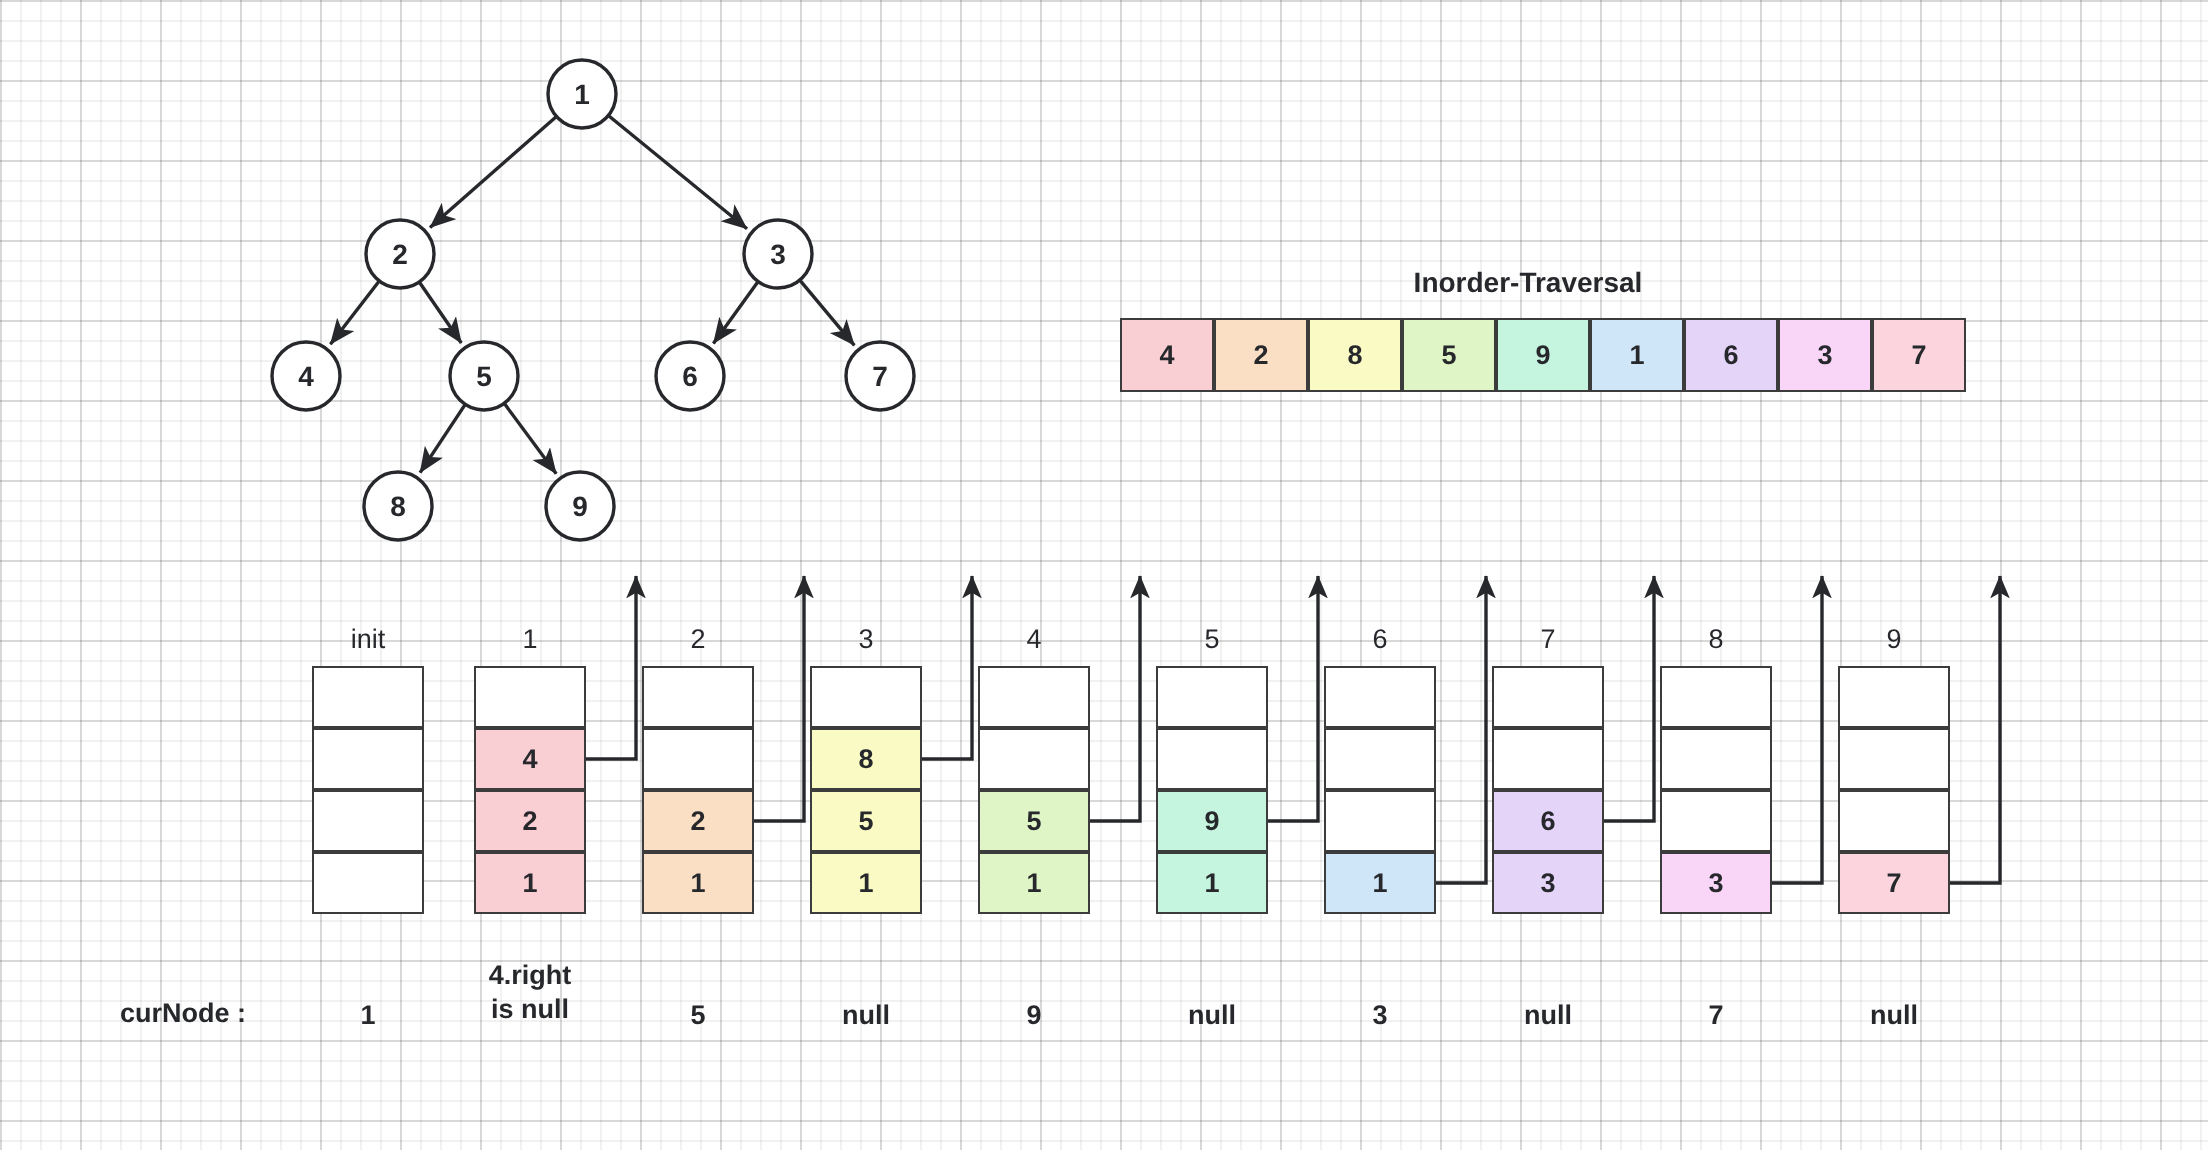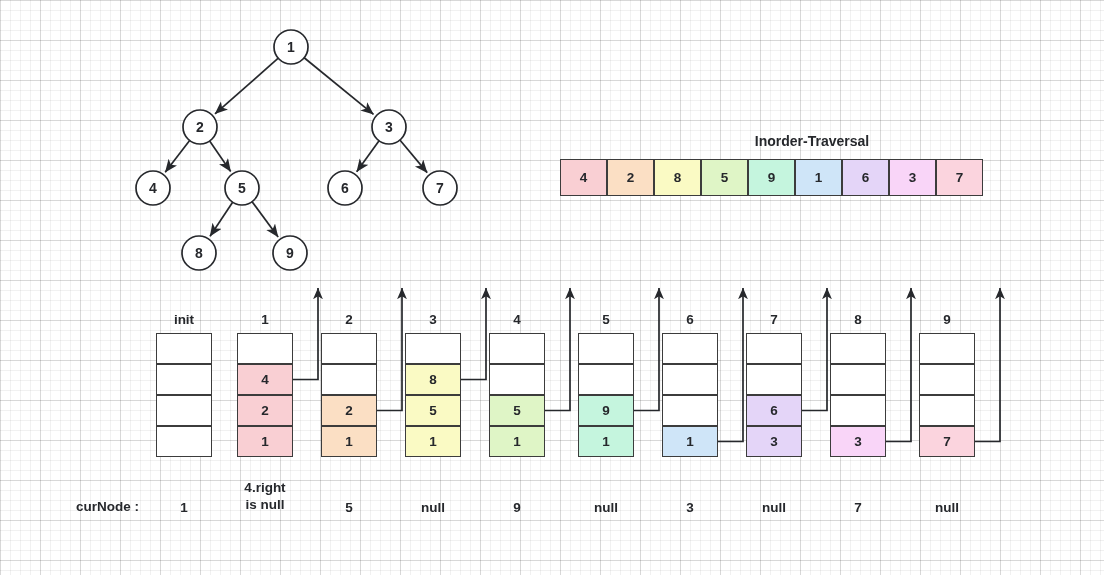--- a/index.html
+++ b/index.html
@@ -28,21 +28,21 @@
     position:absolute;box-sizing:border-box;border:1.6px solid #3c3c3c;
     display:flex;align-items:center;justify-content:center;
     font-size:13.5px;font-weight:bold;color:#26282c;
   }
   .stack-cell{
     position:absolute;box-sizing:border-box;border:1.5px solid #3c3c3c;
     display:flex;align-items:center;justify-content:center;
     font-size:13.5px;font-weight:bold;color:#26282c;
   }
   .col-head{
-    position:absolute;font-size:13.5px;font-weight:bold;
+    position:absolute;font-size:13.5px;font-weight:normal;
     transform:translateX(-50%);white-space:nowrap;text-align:right;
   }
   .col-foot{
     position:absolute;font-size:13.5px;font-weight:bold;
     transform:translateX(-50%);white-space:nowrap;text-align:center;
     line-height:17px;
   }
   .curnode-label{
     position:absolute;font-size:13.5px;font-weight:bold;white-space:nowrap;
   }
@@ -87,21 +87,21 @@
     <div class="node-label" style="left: 200px; top: 127px;">2</div>
     <div class="node-label" style="left: 389px; top: 127px;">3</div>
     <div class="node-label" style="left: 153px; top: 188px;">4</div>
     <div class="node-label" style="left: 242px; top: 188px;">5</div>
     <div class="node-label" style="left: 345px; top: 188px;">6</div>
     <div class="node-label" style="left: 440px; top: 188px;">7</div>
     <div class="node-label" style="left: 199px; top: 253px;">8</div>
     <div class="node-label" style="left: 290px; top: 253px;">9</div>
   </div>
 
-<div class="section-title" id="traversal-title" style="left: 764px; top: 133px; margin-left: 48px;">Inorder-Traversal</div>
+<div class="section-title" id="traversal-title" style="left: 764px; top: 133px;">Inorder-Traversal</div>
 
 <div id="traversal-array">
     <div class="arr-cell" style="left: 560px; top: 159px; width: 47px; height: 37px; background: rgb(249, 207, 211);">4</div>
     <div class="arr-cell" style="left: 607px; top: 159px; width: 47px; height: 37px; background: rgb(251, 223, 196);">2</div>
     <div class="arr-cell" style="left: 654px; top: 159px; width: 47px; height: 37px; background: rgb(250, 250, 196);">8</div>
     <div class="arr-cell" style="left: 701px; top: 159px; width: 47px; height: 37px; background: rgb(223, 245, 198);">5</div>
     <div class="arr-cell" style="left: 748px; top: 159px; width: 47px; height: 37px; background: rgb(197, 245, 222);">9</div>
     <div class="arr-cell" style="left: 795px; top: 159px; width: 47px; height: 37px; background: rgb(207, 229, 248);">1</div>
     <div class="arr-cell" style="left: 842px; top: 159px; width: 47px; height: 37px; background: rgb(228, 213, 248);">6</div>
     <div class="arr-cell" style="left: 889px; top: 159px; width: 47px; height: 37px; background: rgb(249, 213, 248);">3</div>
@@ -164,21 +164,21 @@
     <div class="stack-cell" style="left: 830px; top: 426px; width: 56px; height: 31px; background: rgb(249, 213, 248);">3</div>
     <div class="col-foot" style="left: 858px; top: 499px;">7</div>
     <div class="col-head" style="left: 947px; top: 312px;">9</div>
     <div class="stack-cell" style="left: 919px; top: 333px; width: 56px; height: 31px; background: rgb(255, 255, 255);"></div>
     <div class="stack-cell" style="left: 919px; top: 364px; width: 56px; height: 31px; background: rgb(255, 255, 255);"></div>
     <div class="stack-cell" style="left: 919px; top: 395px; width: 56px; height: 31px; background: rgb(255, 255, 255);"></div>
     <div class="stack-cell" style="left: 919px; top: 426px; width: 56px; height: 31px; background: rgb(251, 212, 222);">7</div>
     <div class="col-foot" style="left: 947px; top: 499px;">null</div>
   </div>
 
-<div class="curnode-label" id="curnode-label" style="left: 76px; top: 499px;">curNode :</div>
+<div class="curnode-label" id="curnode-label" style="left: 60px; top: 499px;">curNode :</div>
 
 <svg id="arrows-svg" width="1104" height="575">
   <g id="arrow-group">
       <path d="M293,379.5 L318,379.5 L318,288" fill="none" stroke="#26282c" stroke-width="1.7" marker-end="url(#arrowup)"></path>
       <path d="M377,410.5 L402,410.5 L402,288" fill="none" stroke="#26282c" stroke-width="1.7" marker-end="url(#arrowup)"></path>
       <path d="M461,379.5 L486,379.5 L486,288" fill="none" stroke="#26282c" stroke-width="1.7" marker-end="url(#arrowup)"></path>
       <path d="M545,410.5 L570,410.5 L570,288" fill="none" stroke="#26282c" stroke-width="1.7" marker-end="url(#arrowup)"></path>
       <path d="M634,410.5 L659,410.5 L659,288" fill="none" stroke="#26282c" stroke-width="1.7" marker-end="url(#arrowup)"></path>
       <path d="M718,441.5 L743,441.5 L743,288" fill="none" stroke="#26282c" stroke-width="1.7" marker-end="url(#arrowup)"></path>
       <path d="M802,410.5 L827,410.5 L827,288" fill="none" stroke="#26282c" stroke-width="1.7" marker-end="url(#arrowup)"></path>

